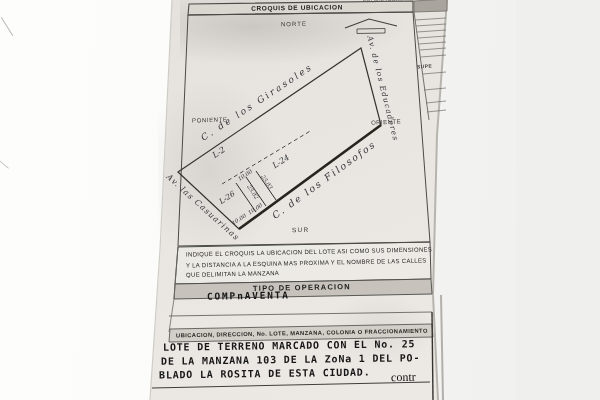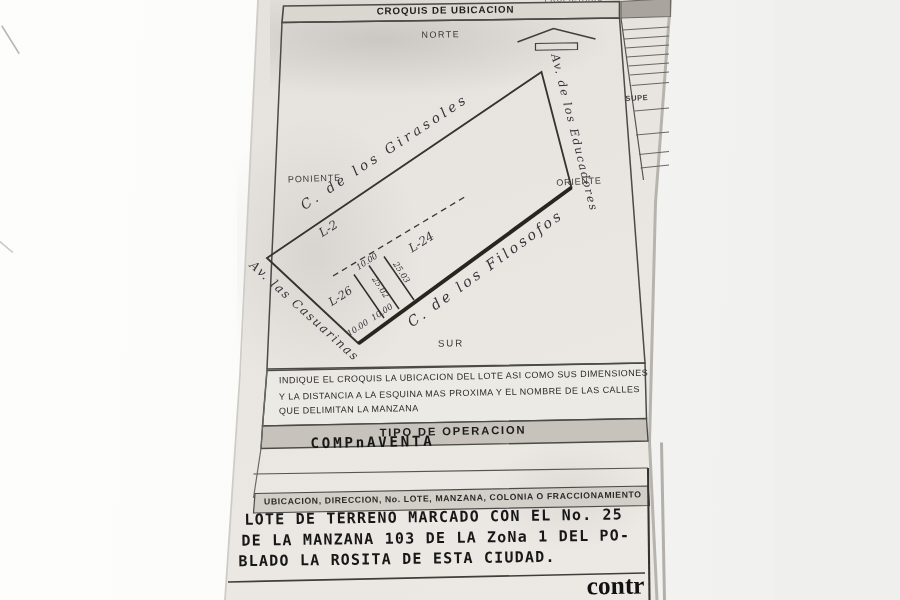--- a/index.html
+++ b/index.html
@@ -124,15 +124,15 @@
   <div class="lbl" style="left:186px;top:271px;font-size:6px;letter-spacing:.3px;color:#2b2b29;transform:rotate(-1.2deg);">QUE DELIMITAN LA MANZANA</div>
 
   <div class="lbl ctr" style="left:222px;top:283px;width:160px;text-align:center;font-size:7.5px;font-weight:bold;letter-spacing:1.2px;color:#1c1c1b;transform:rotate(-1.1deg);">TIPO DE OPERACION</div>
   <div class="lbl typed" style="left:207px;top:290px;font-size:9.5px;letter-spacing:1.8px;transform:rotate(-1deg);">COMPnAVENTA</div>
 
   <div class="lbl ctr" style="left:176px;top:330px;width:250px;text-align:center;font-size:5.8px;font-weight:bold;letter-spacing:.4px;color:#2a2a28;transform:rotate(-1.1deg);">UBICACION, DIRECCION, No. LOTE, MANZANA, COLONIA O FRACCIONAMIENTO</div>
   <div class="lbl typed" style="left:163px;top:340px;font-size:10px;letter-spacing:.8px;transform:rotate(-0.8deg);">LOTE DE TERRENO MARCADO CON EL No. 25</div>
   <div class="lbl typed" style="left:161px;top:354px;font-size:10px;letter-spacing:.8px;transform:rotate(-0.8deg);">DE LA MANZANA 103 DE LA ZoNa 1 DEL PO-</div>
   <div class="lbl typed" style="left:159px;top:368px;font-size:10px;letter-spacing:.8px;transform:rotate(-0.8deg);">BLADO LA ROSITA DE ESTA CIUDAD.</div>
 
-  <div class="lbl" style="left:391px;top:381px;font-family:'Liberation Serif',serif;font-weight:bold;font-size:17px;color:#111;transform:rotate(-1deg);">contr</div>
+  <div class="lbl" style="left:391px;top:370px;font-family:'Liberation Serif',serif;font-weight:normal;font-size:12px;color:#111;transform:rotate(-1deg);">contr</div>
 
 </div>
 
 </body></html>

